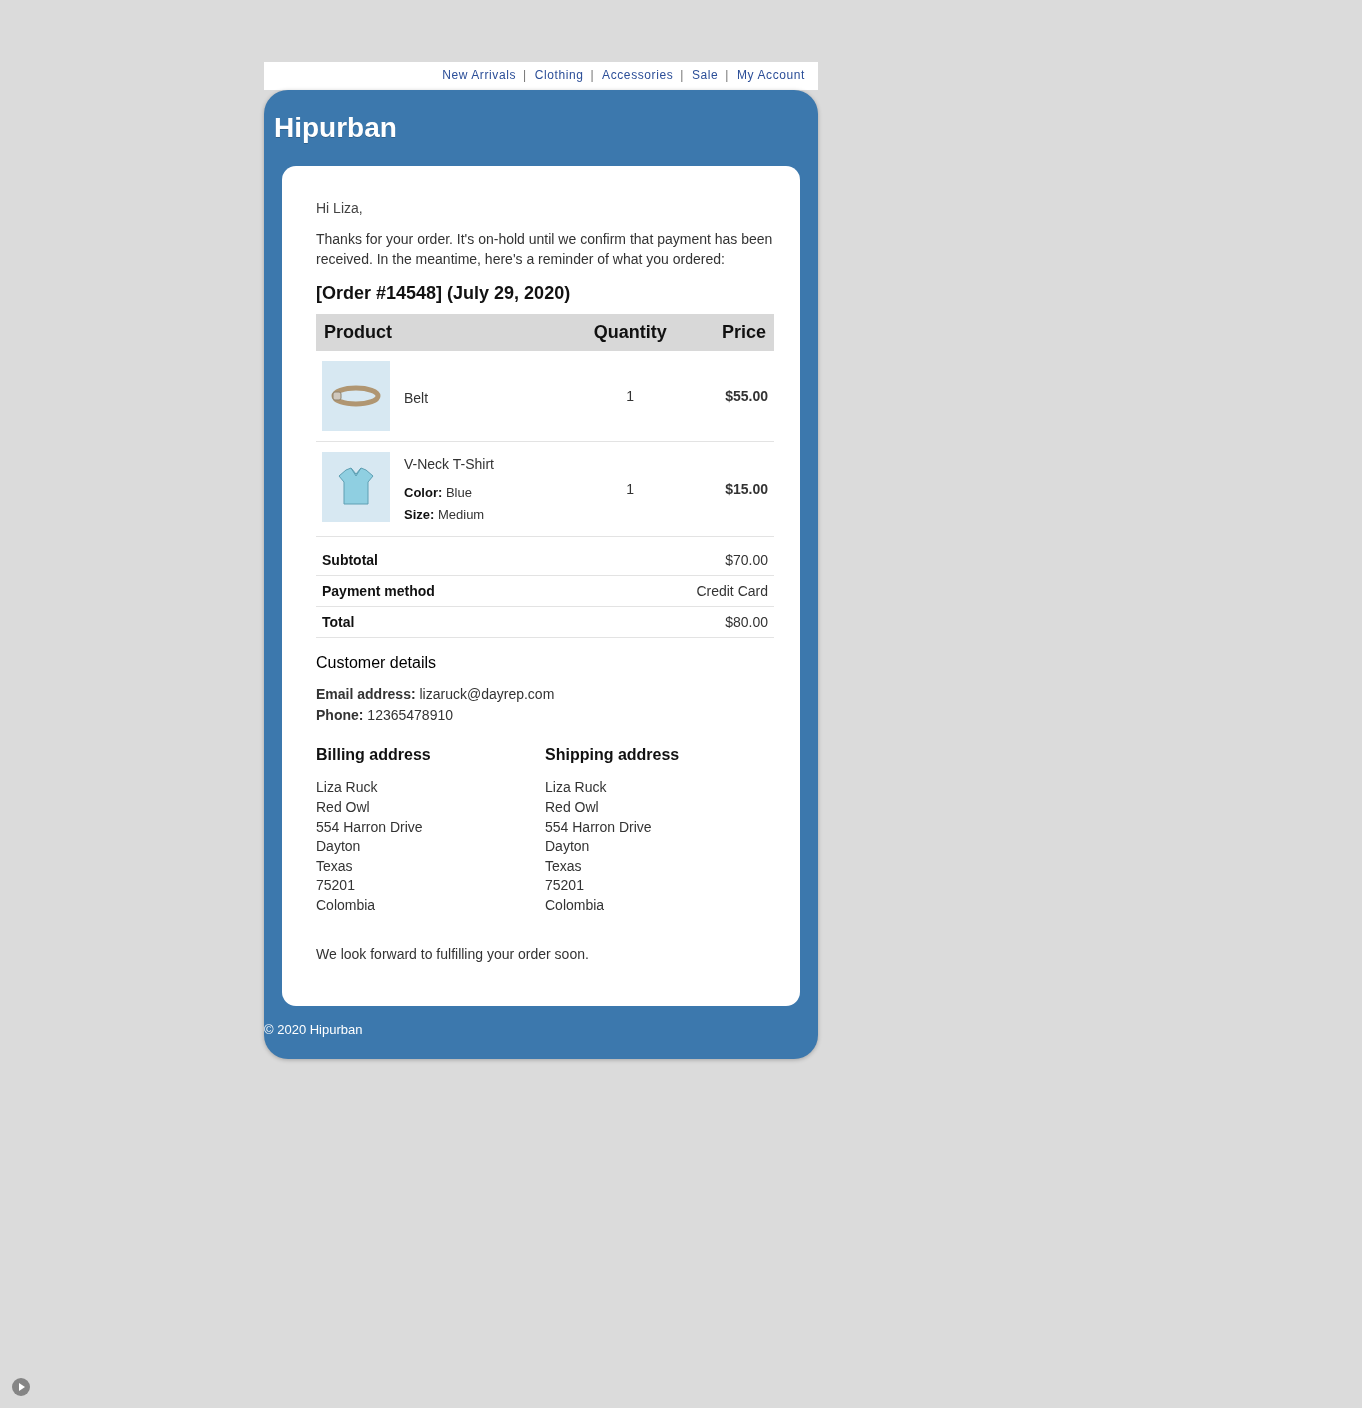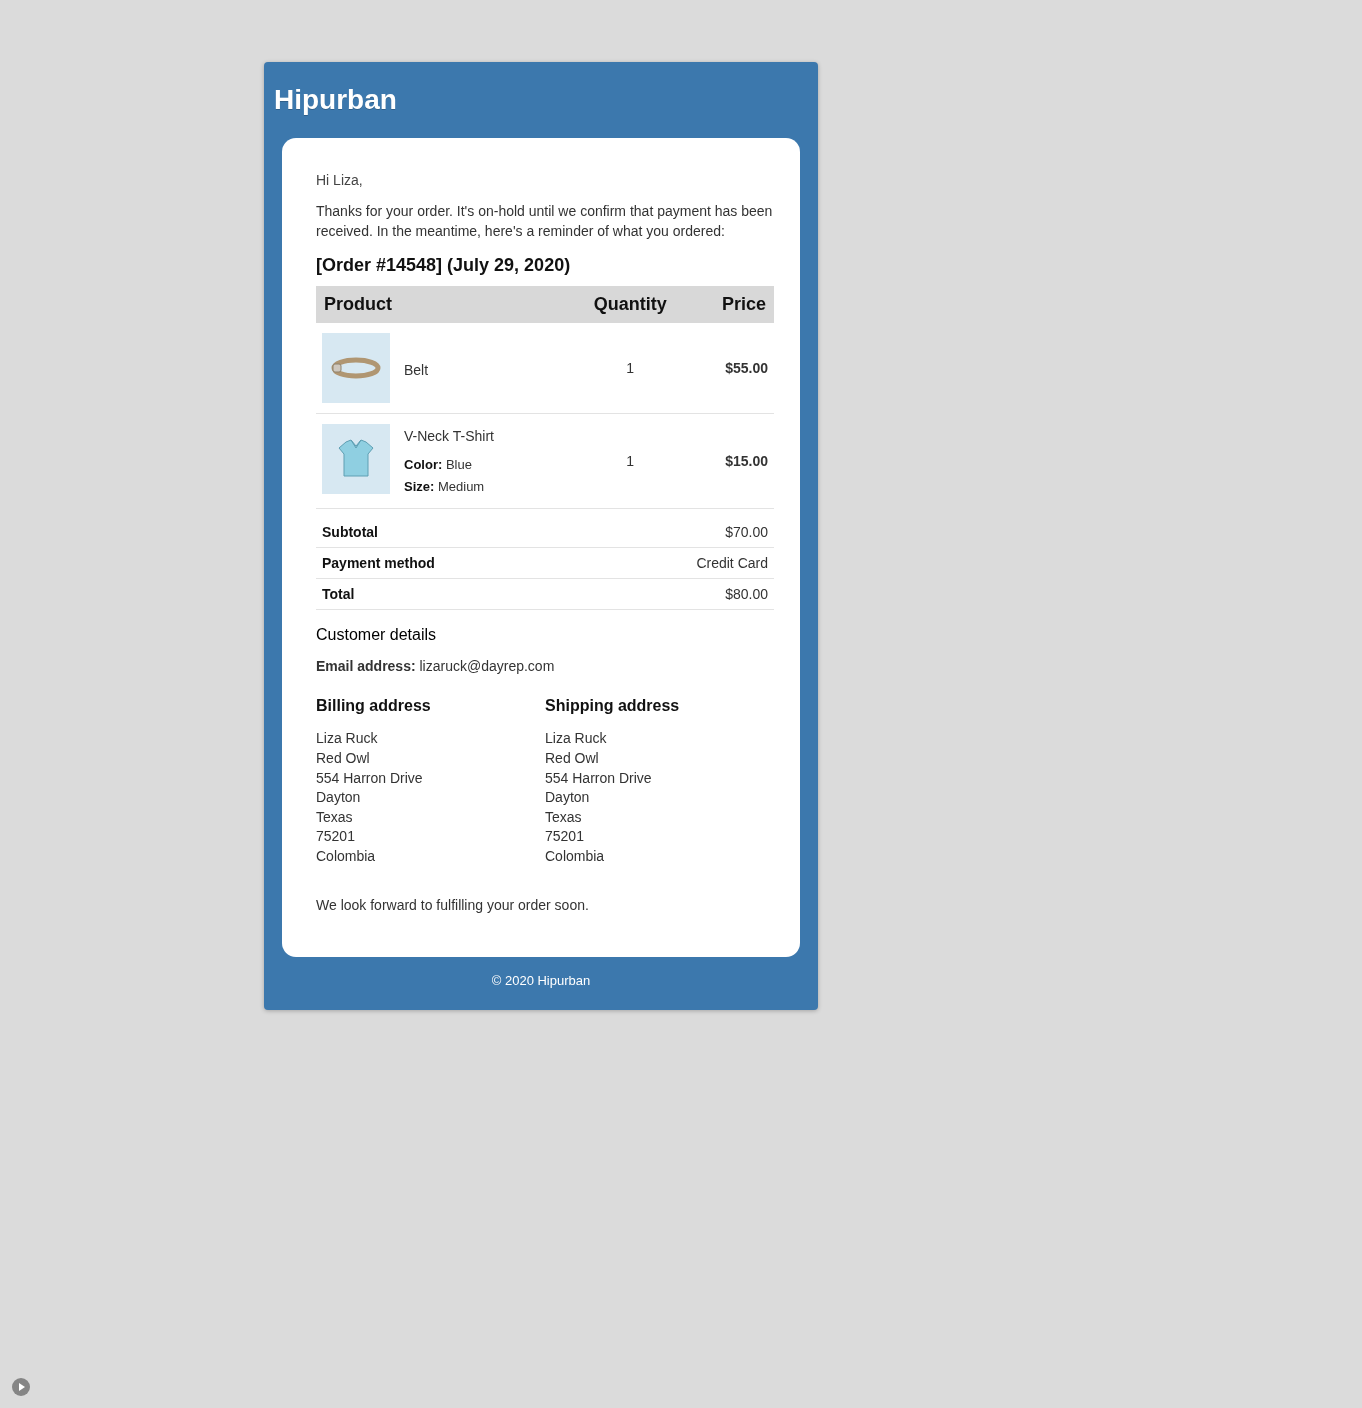--- a/index.html
+++ b/index.html
@@ -35,21 +35,21 @@
     color: #2b4e98;
     text-decoration: none;
     margin: 0 3px;
   }
   .top-nav .sep {
     color: #737373;
     margin: 0 1px 0 0;
   }
   .container {
     background: #3c78ad;
-    border-radius: 4px;
+    border-radius: 24px;
     overflow: hidden;
     box-shadow: 0 1px 4px rgba(0,0,0,0.25);
   }
   .brand {
     color: #ffffff;
     font-size: 28px;
     font-weight: bold;
     padding: 22px 10px 22px 10px;
     text-shadow: 0 1px 0 rgba(0,0,0,0.2);
   }
@@ -137,21 +137,21 @@
   .addr-col h4 {
     font-size: 16px;
     font-weight: bold;
     margin: 14px 0 14px 0;
     color: #111;
   }
   .addr-col div { line-height: 1.4; color: #333; }
   .closing { margin-top: 30px; color: #333; }
   .footer {
     color: #ffffff;
-    text-align: center;
+    text-align: left;
     font-size: 13px;
     padding: 16px 0 22px 0;
   }
   .play-badge {
     position: absolute;
     left: 12px;
     bottom: 12px;
     width: 18px;
     height: 18px;
     background: #858585;
@@ -167,20 +167,31 @@
     border-bottom: 4px solid transparent;
     margin-left: 2px;
   }
 </style>
 </head>
 <body>
 
 <div class="page">
   <div class="envelope">
 
+    <div class="top-nav">
+      <a>New Arrivals</a>
+      <span class="sep">|</span>
+      <a>Clothing</a>
+      <span class="sep">|</span>
+      <a>Accessories</a>
+      <span class="sep">|</span>
+      <a>Sale</a>
+      <span class="sep">|</span>
+      <a>My Account</a>
+    </div>
 
     <div class="container">
       <div class="brand">Hipurban</div>
 
       <div class="card">
         <p class="greeting">Hi Liza,</p>
         <p class="intro">Thanks for your order. It's on-hold until we confirm that payment has been received. In the meantime, here's a reminder of what you ordered:</p>
         <div class="order-heading">[Order #14548] (July 29, 2020)</div>
 
         <table class="order">
@@ -243,20 +254,21 @@
           </tr>
           <tr>
             <td class="label">Total</td>
             <td class="right">$80.00</td>
           </tr>
         </tbody>
           </table>
 
         <h3 class="section">Customer details</h3>
         <div class="cust-line"><b>Email address:</b><span> lizaruck@dayrep.com</span></div>
+        <div class="cust-line"><b>Phone:</b><span> 12365478910</span></div>
 
         <div class="addr-row">
           <div class="addr-col">
             <h4>Billing address</h4>
             <div>Liza Ruck</div>
             <div>Red Owl</div>
             <div>554 Harron Drive</div>
             <div>Dayton</div>
             <div>Texas</div>
             <div>75201</div>

